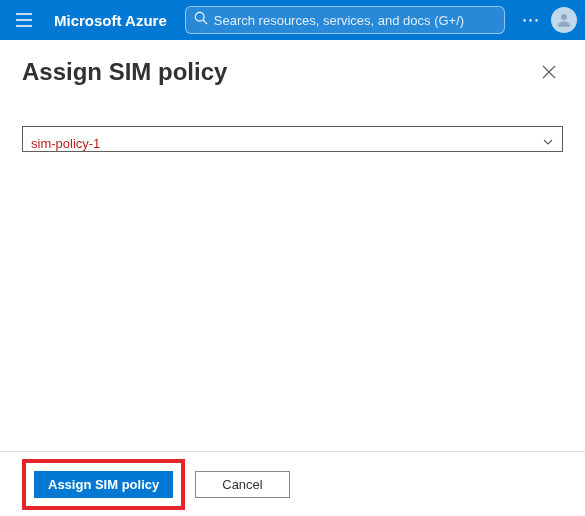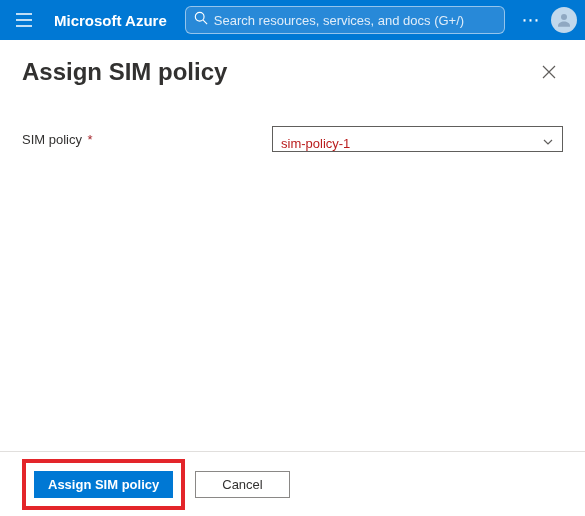--- a/index.html
+++ b/index.html
@@ -189,23 +189,20 @@
   <div class="page-header">
     <div class="page-title">Assign SIM policy</div>
     <div class="close-btn">
       <svg width="14" height="14" viewBox="0 0 14 14">
           <path stroke="#605e5c" stroke-width="1.2" d="M1 1l12 12M13 1L1 13"></path>
         </svg>
     </div>
   </div>
 
   <div class="form-row">
-    <div class="form-label">
-      <span>SIM policy</span><span class="required"> *</span>
-    </div>
     <div class="dropdown">
       <span>sim-policy-1</span>
       <span>
         <svg width="12" height="12" viewBox="0 0 12 12">
             <path d="M2 4l4 4 4-4" stroke="#605e5c" stroke-width="1.2" fill="none"></path>
           </svg>
       </span>
     </div>
   </div>
 </div>

